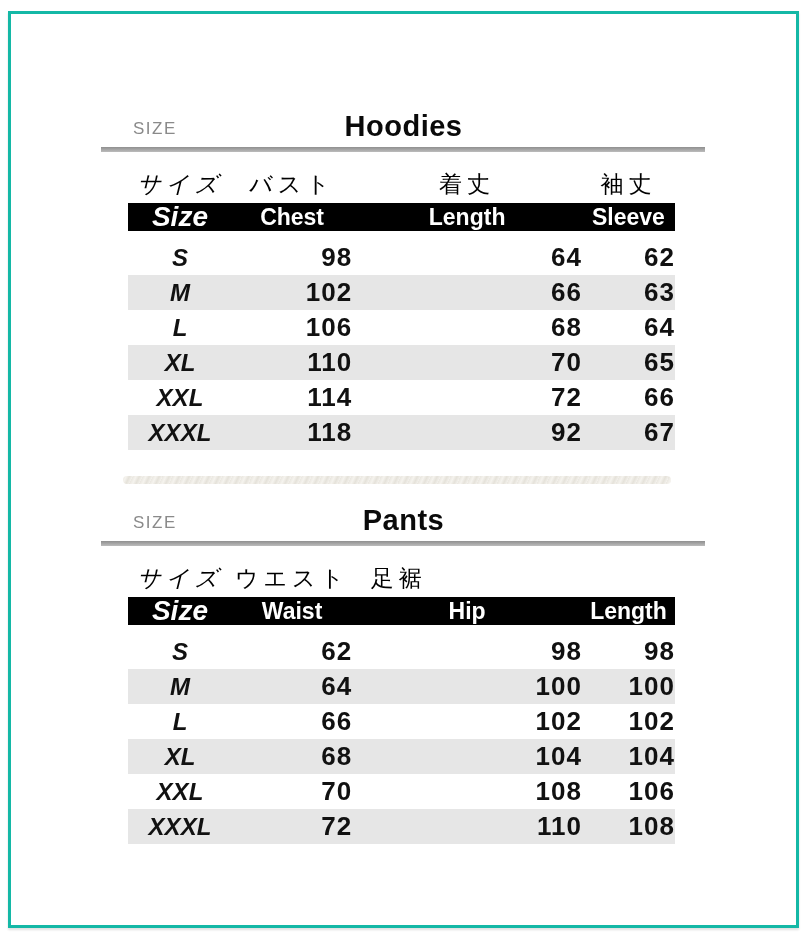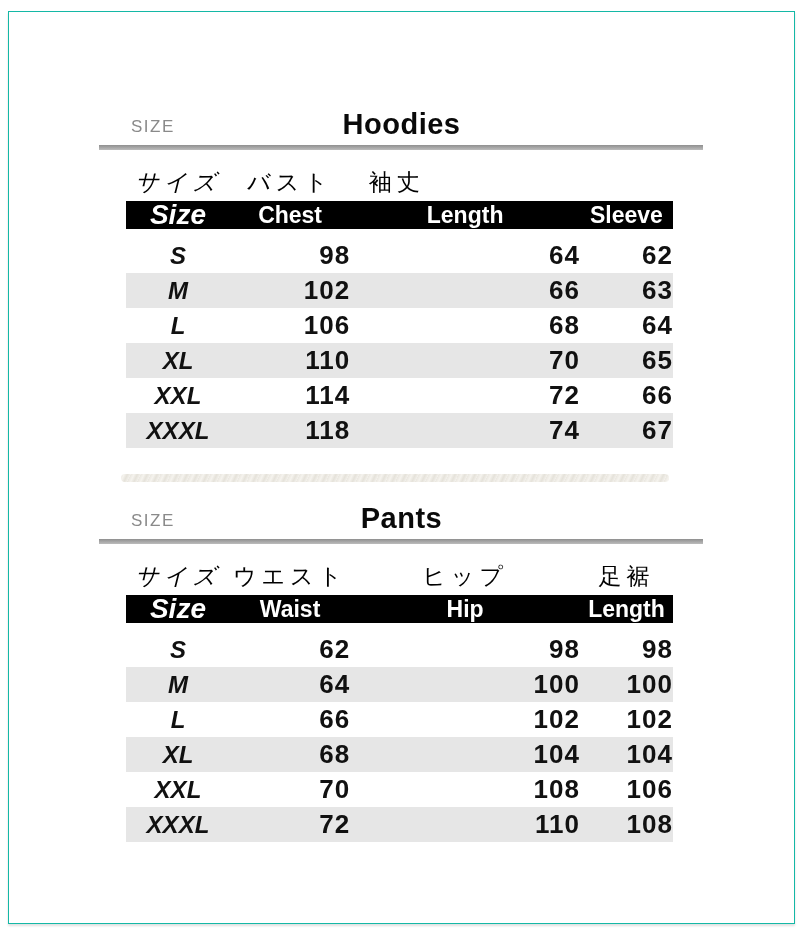--- a/index.html
+++ b/index.html
@@ -2,21 +2,21 @@
 <html><head>
 <meta charset="utf-8">
 <style>
   html,body{margin:0;padding:0;background:#ffffff;}
   .stage{
     position:relative;width:802px;height:942px;background:#ffffff;overflow:hidden;
     font-family:"Liberation Sans","DejaVu Sans",sans-serif;color:#111;
   }
   .card{
     position:absolute;left:8px;top:11px;width:785px;height:911px;
-    background:#ffffff;border:1px solid #14b8a6;
+    background:#ffffff;border:3px solid #14b8a6;
     box-shadow:0 2px 2px rgba(0,0,0,0.12);
   }
   .sec{position:absolute;left:0;width:100%;height:345px;}
   .sec-label{
     position:absolute;left:122px;top:10px;
     font-size:17px;color:#8a8a8a;letter-spacing:1.5px;
   }
   .sec-title{
     position:absolute;left:0;top:1px;width:100%;text-align:center;
     font-size:29px;font-weight:bold;letter-spacing:0.5px;color:#0a0a0a;
@@ -56,20 +56,21 @@
   <div class="card">
 
     <section class="sec" style="top:95px">
       <div class="sec-label">SIZE</div>
       <div class="sec-title">Hoodies</div>
       <div class="rule"></div>
 
       <div class="thead-jp">
         <div class="c1">サイズ</div>
         <div class="c2">バスト</div>
+        <div class="c3">着丈</div>
         <div class="c4">袖丈</div>
       </div>
 
       <div class="thead-en">
         <div class="c1">Size</div>
         <div class="c2">Chest</div>
         <div class="c3">Length</div>
         <div class="c4">Sleeve</div>
       </div>
 
@@ -100,37 +101,36 @@
         </div>
         <div class="row">
           <div class="c1 lbl">XXL</div>
           <div class="c2 num">114</div>
           <div class="c3 num">72</div>
           <div class="c4 num">66</div>
         </div>
         <div class="row">
           <div class="c1 lbl">XXXL</div>
           <div class="c2 num">118</div>
-          <div class="c3 num">74</div>
+          <div class="c3 num">92</div>
           <div class="c4 num">67</div>
         </div>
       </div>
     </section>
 
     <div class="rope"></div>
 
     <section class="sec" style="top:489px">
       <div class="sec-label">SIZE</div>
       <div class="sec-title">Pants</div>
       <div class="rule"></div>
 
       <div class="thead-jp">
         <div class="c1">サイズ</div>
         <div class="c2">ウエスト</div>
-        <div class="c3">ヒップ</div>
         <div class="c4">足裾</div>
       </div>
 
       <div class="thead-en">
         <div class="c1">Size</div>
         <div class="c2">Waist</div>
         <div class="c3">Hip</div>
         <div class="c4">Length</div>
       </div>
 

